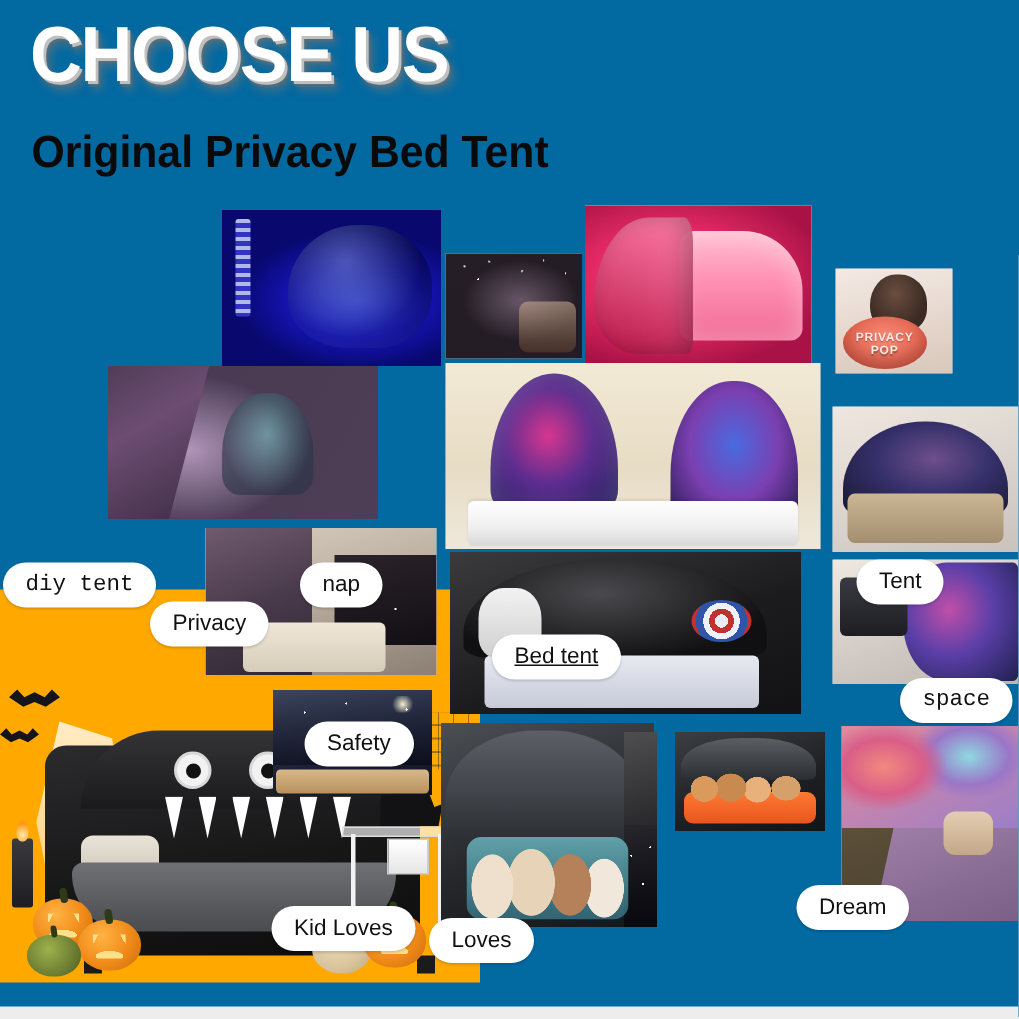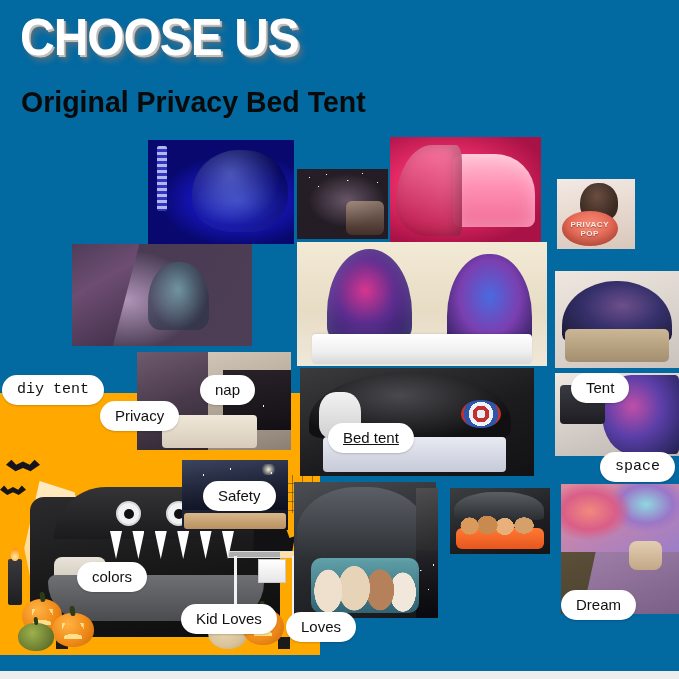--- a/index.html
+++ b/index.html
@@ -594,18 +594,17 @@
 
   <div class="photo" style="left:553px;top:272px;width:2px;height:0px;"></div>
 
   <div class="pill" style="left:2px;top:375px;font-family:Liberation Mono, monospace;">diy tent</div>
   <div class="pill" style="left:100px;top:401px;">Privacy</div>
   <div class="pill" style="left:200px;top:375px;">nap</div>
   <div class="pill" style="left:203px;top:481px;">Safety</div>
   <div class="pill" style="left:328px;top:423px;text-decoration:underline;">Bed tent</div>
   <div class="pill" style="left:571px;top:373px;">Tent</div>
   <div class="pill" style="left:600px;top:452px;font-family:Liberation Mono, monospace;">space</div>
-  <div class="pill" style="left:77px;top:562px;">colors</div>
   <div class="pill" style="left:181px;top:604px;">Kid Loves</div>
   <div class="pill" style="left:286px;top:612px;">Loves</div>
-  <div class="pill" style="left:561px;top:590px;">Dream</div>
+  <div class="pill" style="left:531px;top:590px;">Dream</div>
 
 </div>
 
 </body></html>

